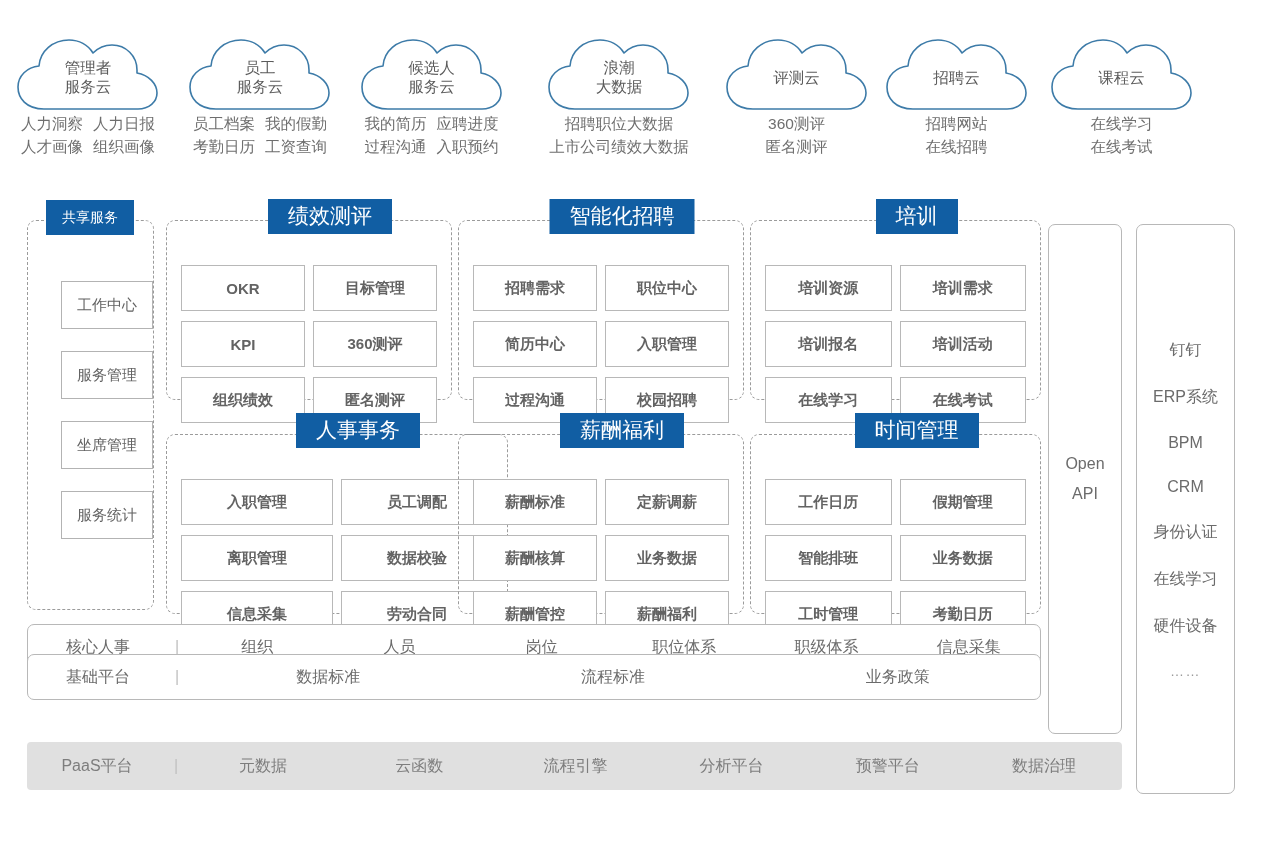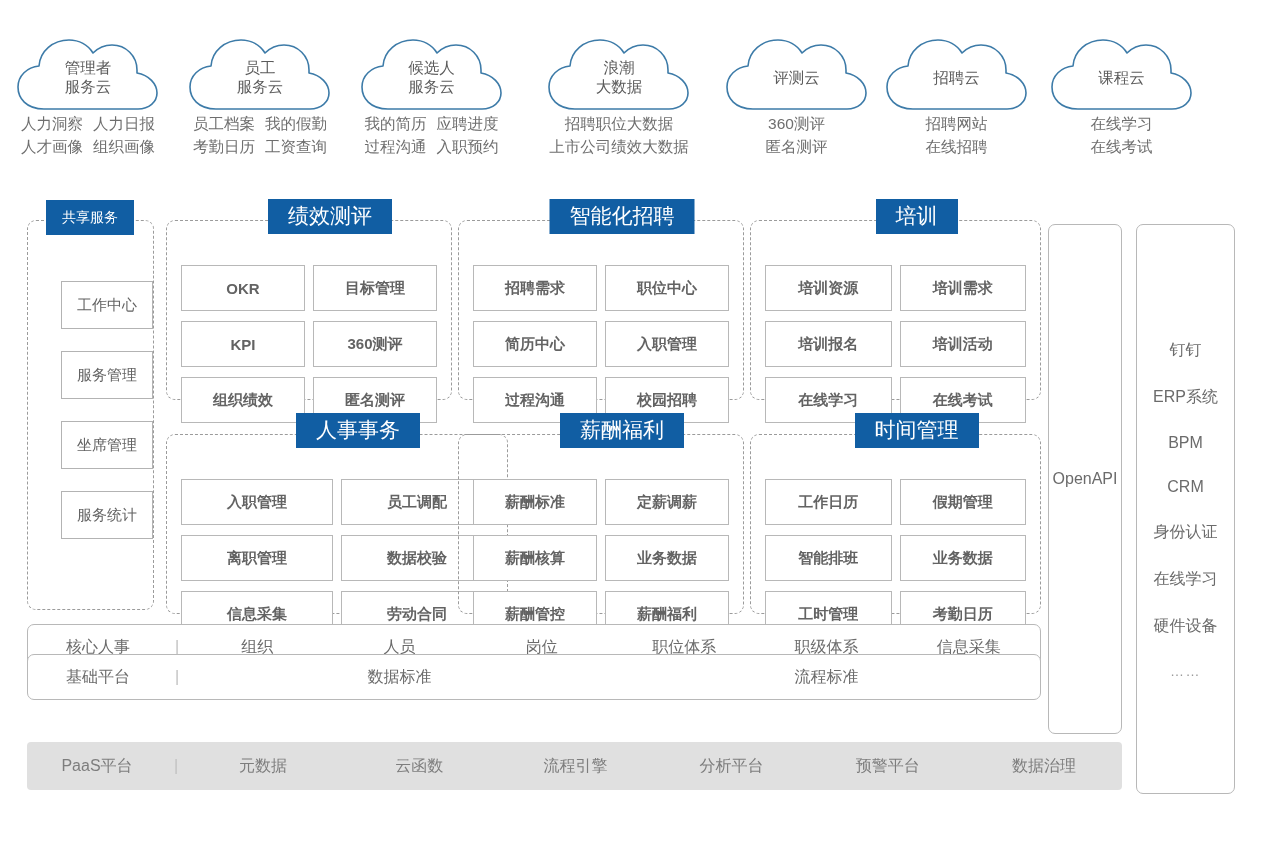--- a/index.html
+++ b/index.html
@@ -213,21 +213,21 @@
     position: absolute;
     left: 1048px;
     top: 28px;
     width: 74px;
     height: 510px;
     border: 1.2px solid #b8b8b8;
     border-radius: 7px;
     box-sizing: border-box;
     background: #ffffff;
     display: flex;
-    flex-direction: row;
+    flex-direction: column;
     align-items: center;
     justify-content: center;
     font-size: 16px;
     color: #6b6b6b;
     line-height: 30px;
   }
   .integrations {
     position: absolute;
     left: 1136px;
     top: 28px;
@@ -513,20 +513,21 @@
           <div class="cell">职级体系</div>
           <div class="cell">信息采集</div>
         </div>
       </div>
       <div class="bar " style="top: 458px;">
         <div class="lead">基础平台</div>
         <div class="sep">|</div>
         <div class="cells">
           <div class="cell">数据标准</div>
           <div class="cell">流程标准</div>
+          <div class="cell">业务政策</div>
         </div>
       </div>
       <div class="bar paas" style="top: 546px;">
         <div class="lead">PaaS平台</div>
         <div class="sep">|</div>
         <div class="cells">
           <div class="cell">元数据</div>
           <div class="cell">云函数</div>
           <div class="cell">流程引擎</div>
           <div class="cell">分析平台</div>

